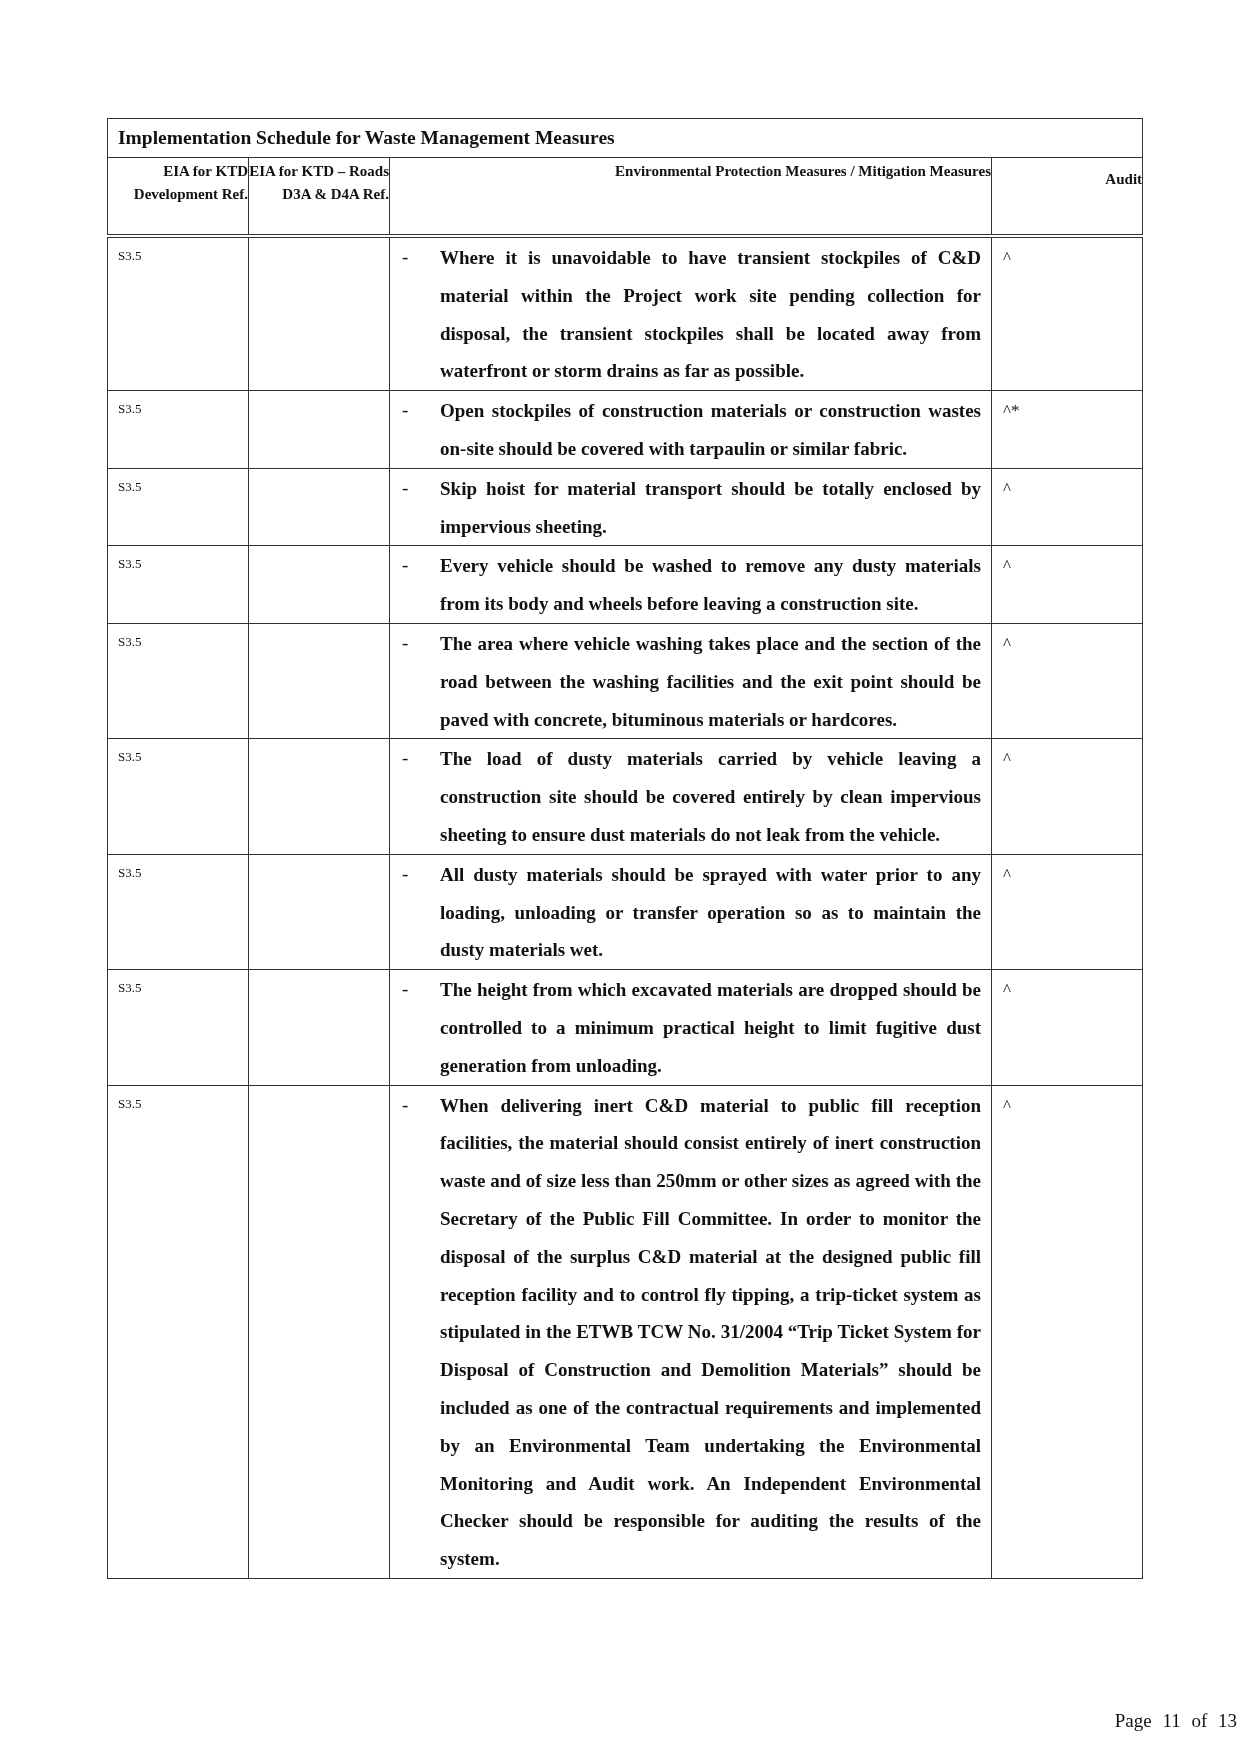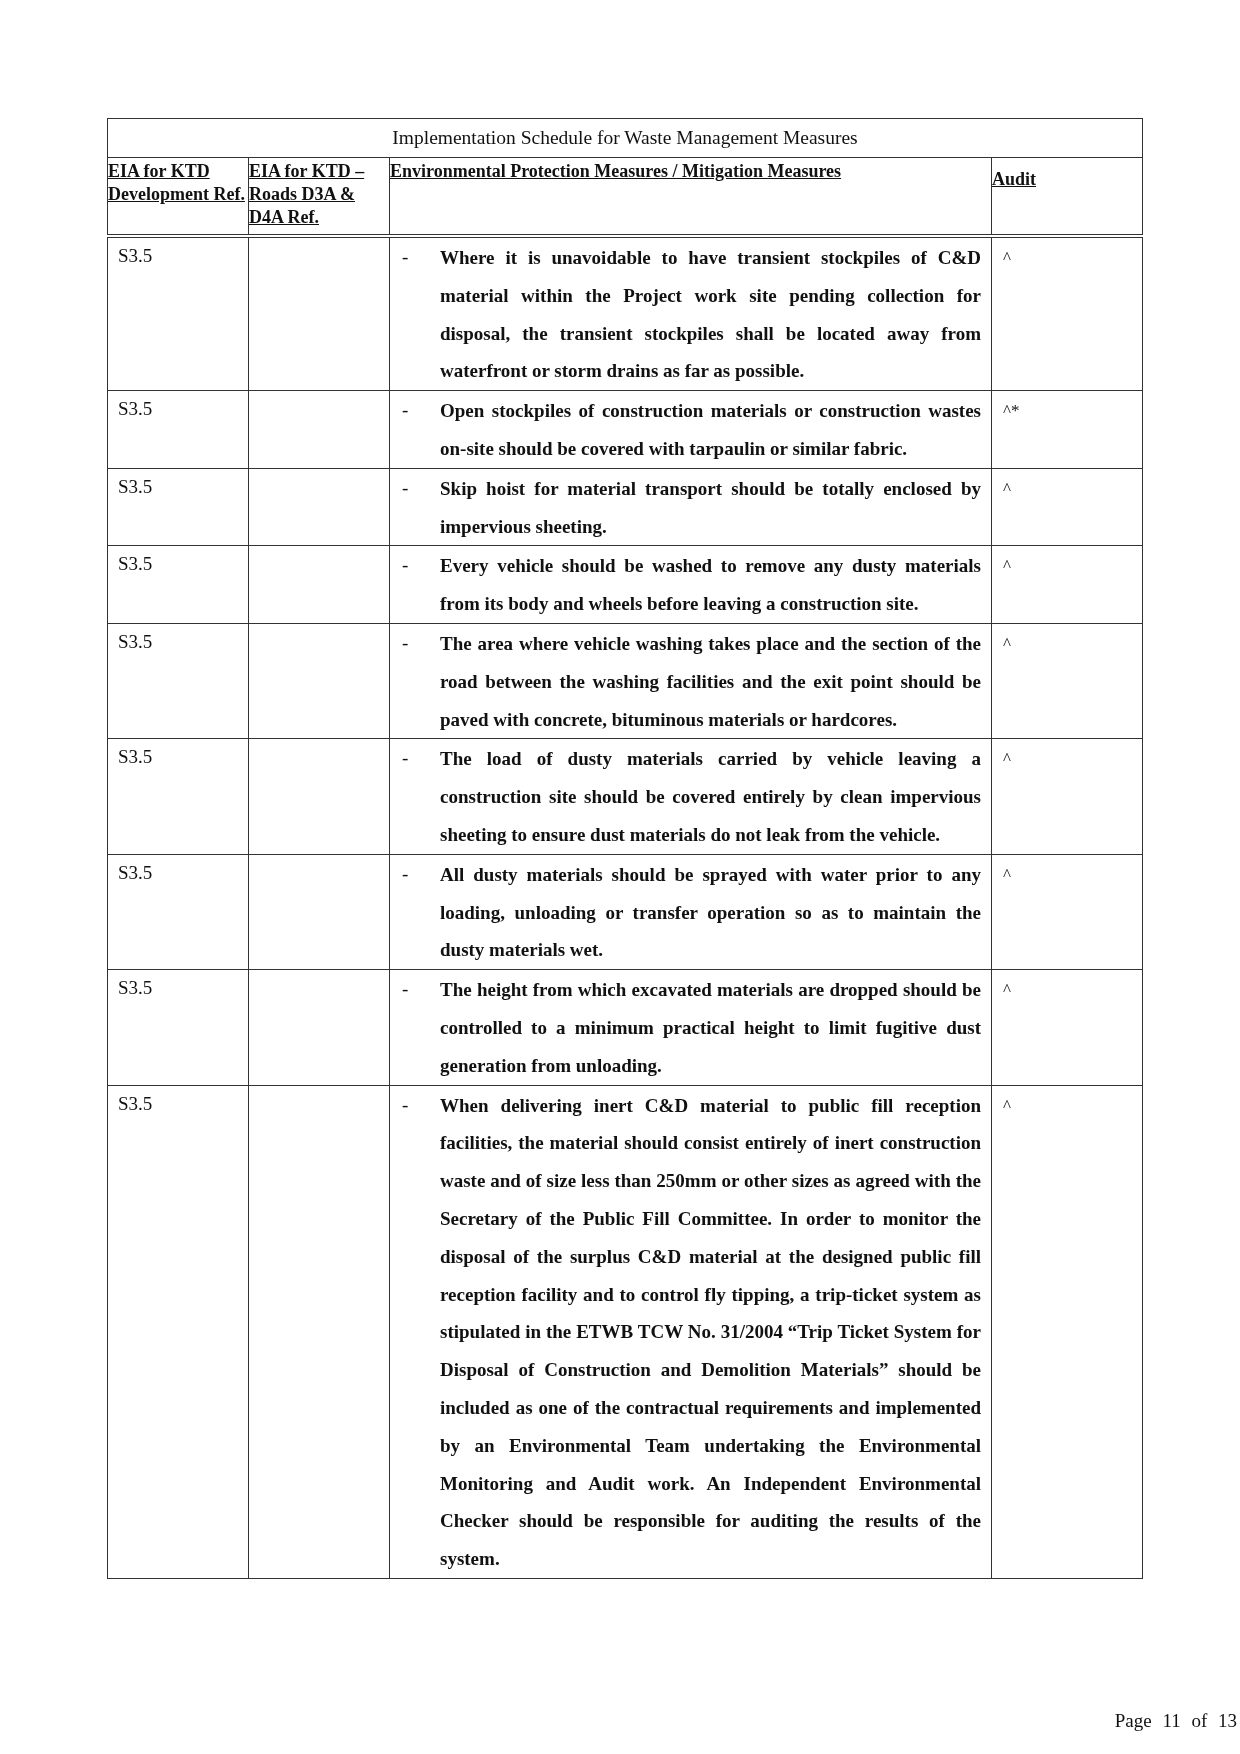--- a/index.html
+++ b/index.html
@@ -8,32 +8,31 @@
       font-family: "Liberation Serif", "DejaVu Serif", serif; color: #111;
     }
     .tbl {
       position: absolute; left: 107px; top: 118px; width: 1035px;
       border-collapse: collapse; table-layout: fixed;
     }
     .tbl td, .tbl th {
       border: 1.5px solid #333; vertical-align: top; padding: 0;
     }
     .title-cell {
-      font-weight: normal; font-size: 19.5px; text-align: center;
+      font-weight: bold; font-size: 19.5px; text-align: left;
       padding: 8px 10px 4px 10px !important; height: 26px;
     }
     .hdr th {
-      font-weight: bold; font-size: 18px; line-height: 23px;
-      text-align: left; height: 66px; padding-top: 2px !important;
+      font-weight: bold; font-size: 15px; line-height: 23px;
+      text-align: right; height: 66px; padding-top: 2px !important;
       border-bottom: 4px double #333;
-      text-decoration: underline;
     }
     .hdr th.measures-h { padding-left: 0; }
     .hdr th.status-h { padding-top: 10px !important; }
-    .ref { font-size: 19px; padding: 6px 10px 0 10px !important; line-height: 24px; }
+    .ref { font-size: 13px; padding: 6px 10px 0 10px !important; line-height: 24px; }
     .measure { font-size: 19px; padding: 0 10px 0 10px !important; }
     .measure .item { display: flex; }
     .measure .dash { width: 38px; flex: none; padding-left: 2px; line-height: 37.8px; }
     .measure .text { flex: 1; text-align: justify; line-height: 37.8px; padding-top: 1px; font-weight: bold; }
     .status { font-size: 17px; padding: 8px 10px 0 11px !important; line-height: 24px; }
     .footer {
       position: absolute; left: 0; width: 1240px; top: 1710px;
       text-align: right; font-size: 19px;
       font-family: "Liberation Serif", serif;
     }

